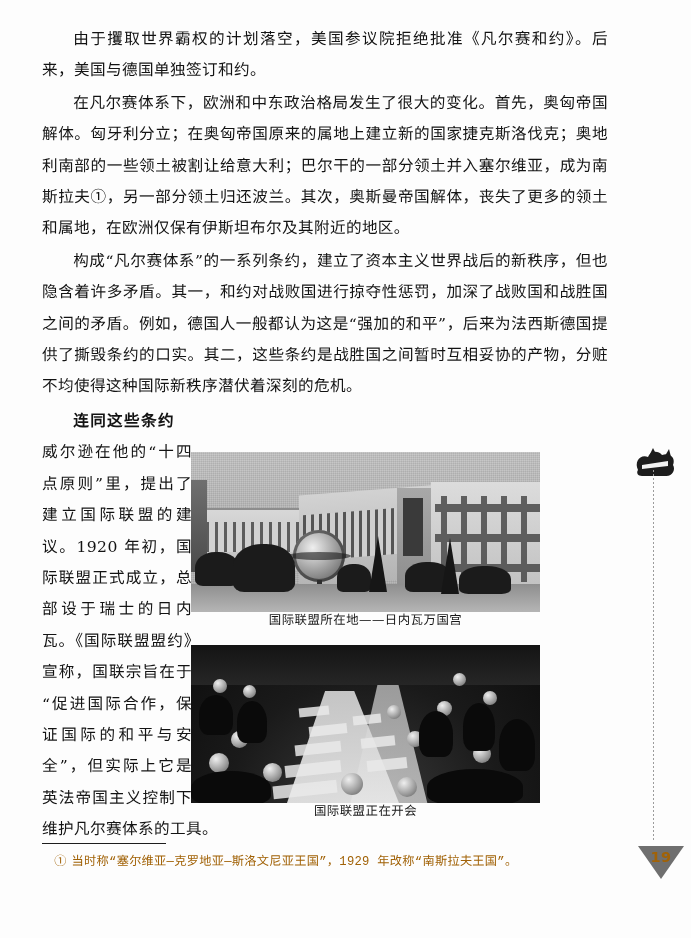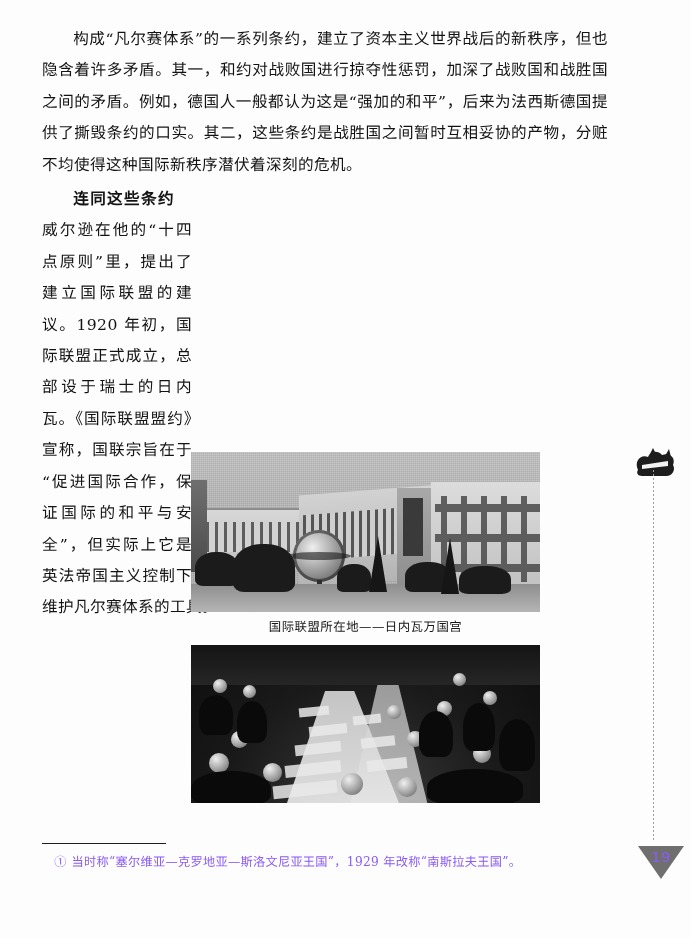--- a/index.html
+++ b/index.html
@@ -78,21 +78,21 @@
     overflow: hidden;
     background: #9a9a9a;
   }
   #photo-1 { height: 160px; }
   #photo-2 { height: 158px; }
   .caption {
     font-size: 12.4px;
     line-height: 16px;
     text-align: center;
     letter-spacing: 0.5px;
-    padding-top: 7px;
+    padding-top: 0;
     color: #181818;
   }
 
   
   .p1-sky {
     position: absolute; left: 0; top: 0; width: 100%; height: 100%;
     background:
       repeating-linear-gradient(0deg, rgba(0,0,0,.06) 0 1px, transparent 1px 2px),
       repeating-linear-gradient(90deg, rgba(0,0,0,.06) 0 1px, transparent 1px 2px),
       linear-gradient(180deg, #c9c9c9 0%, #bdbdbd 38%, #b6b6b6 100%);
@@ -228,22 +228,22 @@
     position:absolute; left:0; top:0; width:0; height:0;
     border-left: 23px solid transparent;
     border-right: 23px solid transparent;
     border-top: 33px solid #6f6f6f;
   }
   #page-number .num {
     position:absolute; left:0; top:3px; width:46px;
     text-align:center;
     font-family: "DejaVu Sans", "Liberation Sans", sans-serif;
     font-size: 14.5px;
-    font-weight: normal;
-    color:#8b5cf6;
+    font-weight: bold;
+    color:#a16207;
     letter-spacing:.5px;
   }
 
   
   #footnote {
     position: absolute;
     left: 42px;
     top: 843px;
     width: 566px;
   }
@@ -251,32 +251,35 @@
     width: 124px;
     height: 1px;
     background: #1d1d1d;
     margin-bottom: 9px;
   }
   #footnote-text {
     font-size: 12.2px;
     line-height: 18px;
     letter-spacing: .3px;
     text-indent: 1em;
-    color:#8b5cf6;
+    color:#a16207;
+    font-family:Liberation Mono, monospace;
   }
 </style>
 </head>
 <body>
 
 <div id="page">
 
   <div class="body-col">
 
-
-
+    <p class="para">由于攫取世界霸权的计划落空，美国参议院拒绝批准《凡尔赛和约》。后来，美国与德国单独签订和约。</p>
+
+
+    <p class="para">在凡尔赛体系下，欧洲和中东政治格局发生了很大的变化。首先，奥匈帝国解体。匈牙利分立；在奥匈帝国原来的属地上建立新的国家捷克斯洛伐克；奥地利南部的一些领土被割让给意大利；巴尔干的一部分领土并入塞尔维亚，成为南斯拉夫①，另一部分领土归还波兰。其次，奥斯曼帝国解体，丧失了更多的领土和属地，在欧洲仅保有伊斯坦布尔及其附近的地区。</p>
 
     <p class="para">构成“凡尔赛体系”的一系列条约，建立了资本主义世界战后的新秩序，但也隐含着许多矛盾。其一，和约对战败国进行掠夺性惩罚，加深了战败国和战胜国之间的矛盾。例如，德国人一般都认为这是“强加的和平”，后来为法西斯德国提供了撕毁条约的口实。其二，这些条约是战胜国之间暂时互相妥协的产物，分赃不均使得这种国际新秩序潜伏着深刻的危机。</p>
 
     <div class="wrap-zone">
       <div class="float-spacer"></div>
 
       <p class="narrow indent"><span class="bold-lead">连同这些条约</span><span class="lead-space"></span><span>威尔逊在他的“十四点原则”里，提出了建立国际联盟的建议。1920 年初，国际联盟正式成立，总部设于瑞士的日内瓦。《国际联盟盟约》宣称，国联宗旨在于“促进国际合作，保证国际的和平与安全”，但实际上它是英法帝国主义控制下维护凡尔赛体系的工具。</span></p>
 
     </div>
   </div>
@@ -334,20 +337,21 @@
       <div class="p2-head" style="left:206px; top:132px;width:20px; height:20px;"></div>
 
       <div class="p2-dark" style="left:8px;  top:50px; width:34px; height:40px;"></div>
       <div class="p2-dark" style="left:46px; top:56px; width:30px; height:42px;"></div>
       <div class="p2-dark" style="left:228px;top:66px; width:34px; height:46px;"></div>
       <div class="p2-dark" style="left:272px;top:58px; width:32px; height:48px;"></div>
       <div class="p2-dark" style="left:308px;top:74px; width:36px; height:52px;"></div>
       <div class="p2-dark" style="left:0px;  top:126px;width:80px; height:34px;"></div>
       <div class="p2-dark" style="left:236px;top:124px;width:96px; height:36px;"></div>
     </div>
+    <div class="caption">国际联盟正在开会</div>
   </div>
 
   <div id="ornament">
     <svg viewBox="0 0 56 34" width="56" height="34" aria-hidden="true">
       <path d="M12 22 C8 14 14 6 22 9 C24 3 32 2 36 7 C44 4 50 10 47 17 C50 22 46 29 39 28 L16 28 C12 28 10 25 12 22 Z" fill="#1d1d1d"></path>
       <path d="M16 17 L42 13 L42 18 L16 21 Z" fill="#f2f2f2"></path>
       <path d="M24 6 L27 0 L30 6 Z" fill="#1d1d1d"></path>
       <path d="M39 8 L43 1 L45 9 Z" fill="#1d1d1d"></path>
     </svg>
   </div>

